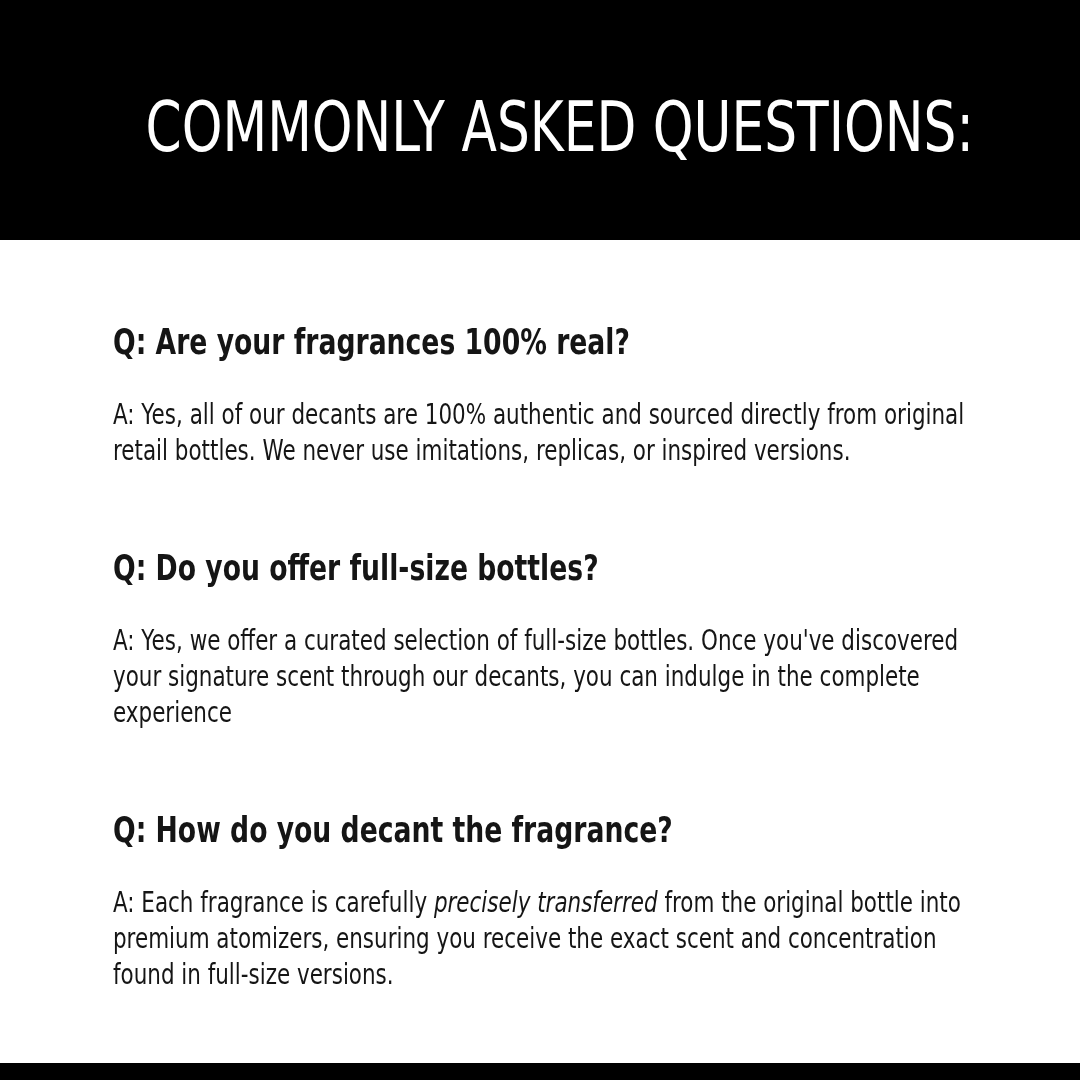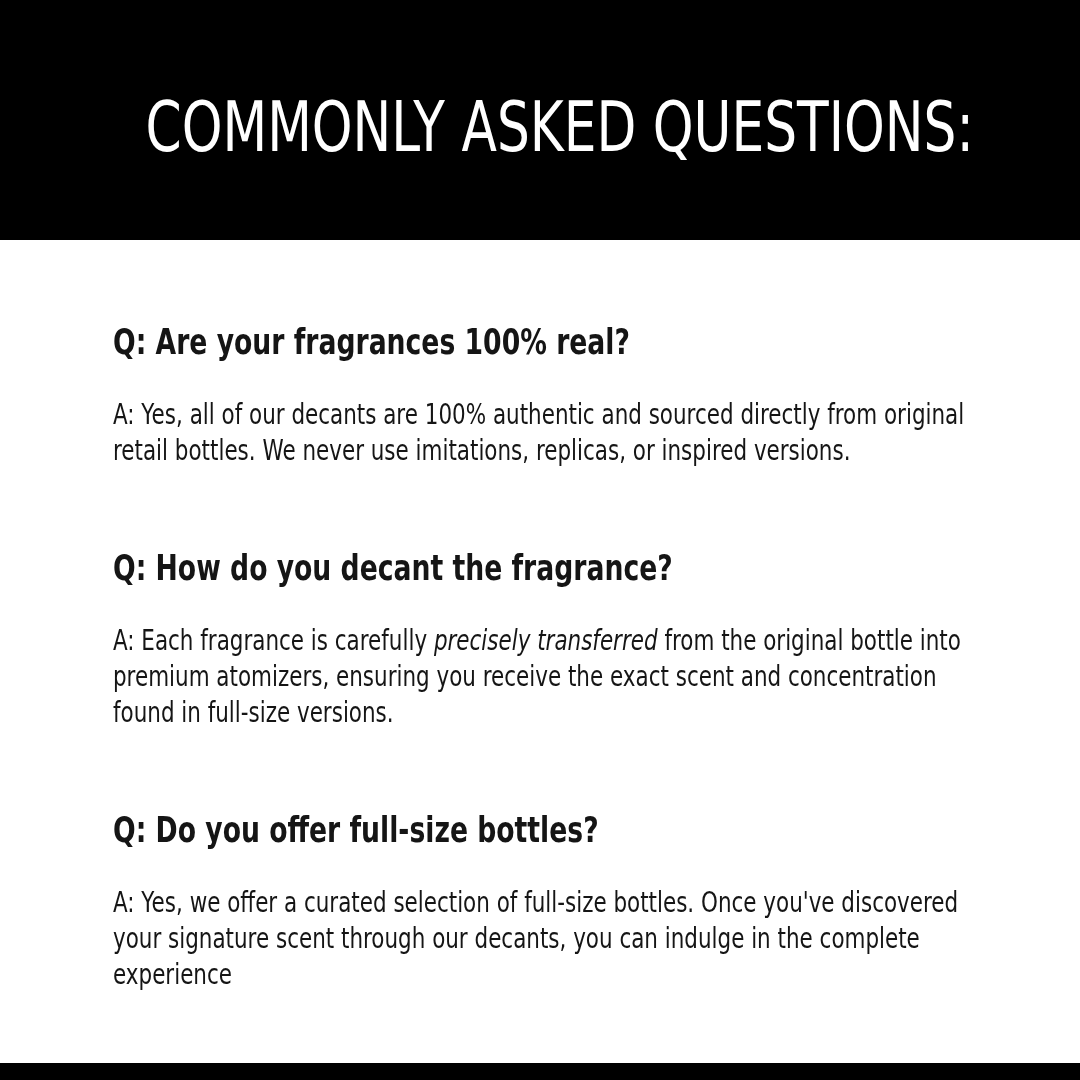--- a/index.html
+++ b/index.html
@@ -82,30 +82,30 @@
 
   <div class="content">
 
     <section class="faq-section">
       <h2 class="question cond">Q: Are your fragrances 100% real?</h2>
       <p class="answer cond"><span>A: Yes, all of our decants are 100% authentic and sourced directly from original
 retail bottles. We never use imitations, replicas, or inspired versions.</span><span class="italic"></span><span></span></p>
     </section>
 
     <section class="faq-section">
+      <h2 class="question cond">Q: Do you offer full-size bottles?</h2>
+      <p class="answer cond"><span>A: Yes, we offer a curated selection of full-size bottles. Once you've discovered
+your signature scent through our decants, you can indulge in the complete
+experience</span><span class="italic"></span><span></span></p>
+    </section>
+
+    <section class="faq-section">
       <h2 class="question cond">Q: How do you decant the fragrance?</h2>
       <p class="answer cond"><span>A: Each fragrance is carefully </span><span class="italic">precisely transferred</span><span> from the original bottle into
 premium atomizers, ensuring you receive the exact scent and concentration
 found in full-size versions.</span></p>
-    </section>
-
-    <section class="faq-section">
-      <h2 class="question cond">Q: Do you offer full-size bottles?</h2>
-      <p class="answer cond"><span>A: Yes, we offer a curated selection of full-size bottles. Once you've discovered
-your signature scent through our decants, you can indulge in the complete
-experience</span><span class="italic"></span><span></span></p>
     </section>
 
   </div>
 
   <div class="band-bottom"></div>
 
 </div>
 
 </body></html>

